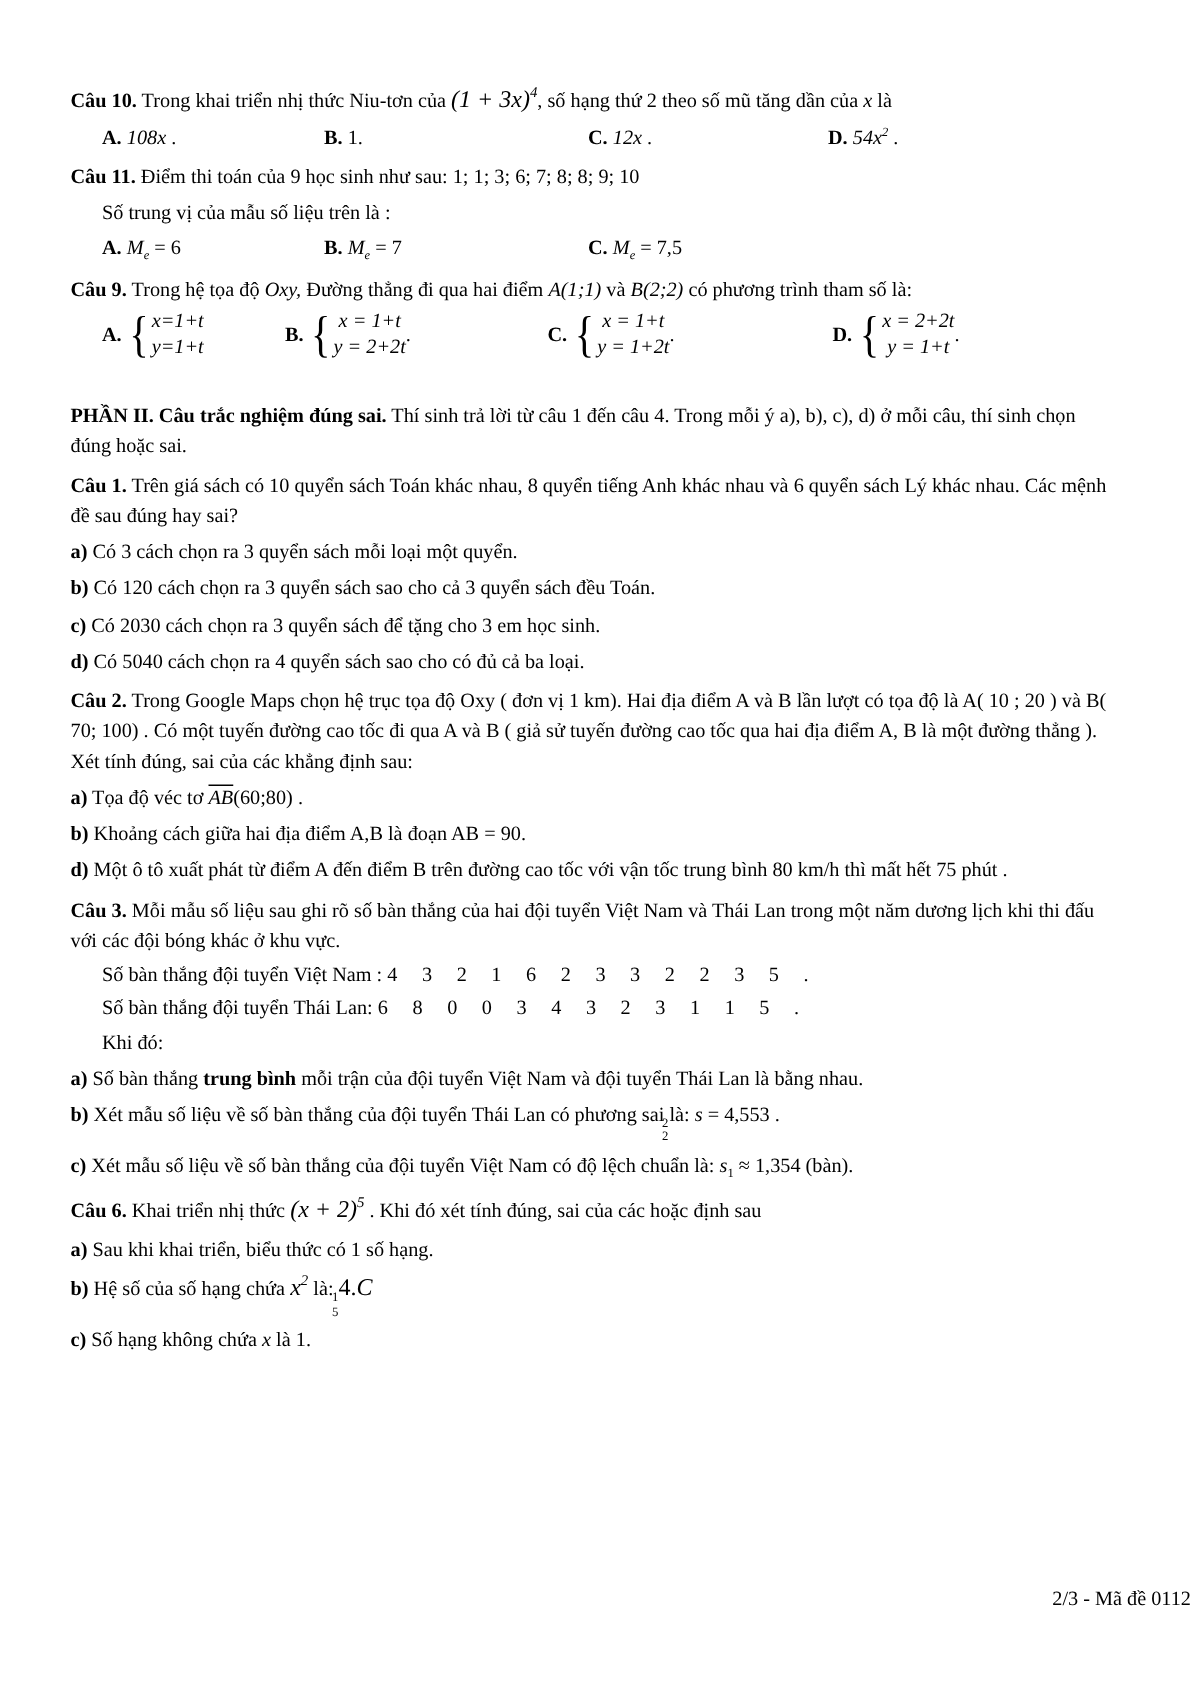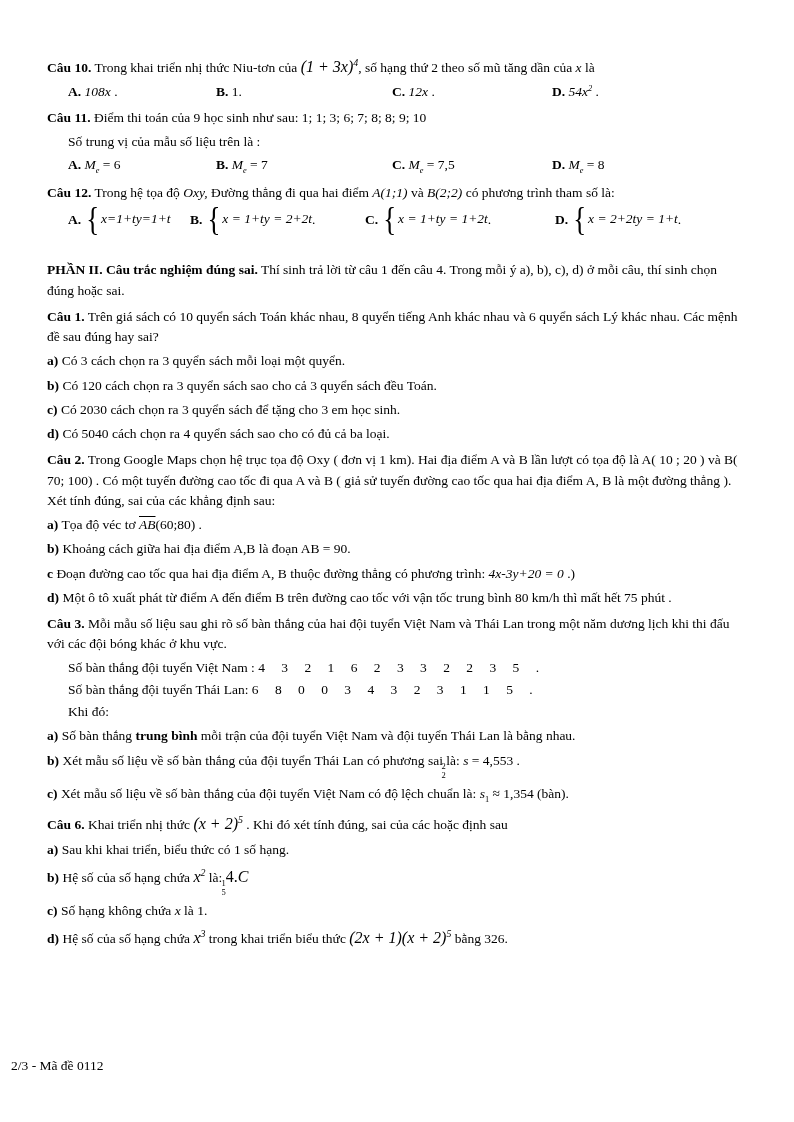--- a/index.html
+++ b/index.html
@@ -19,25 +19,25 @@
   .mbig { font-size: 16px; }
   sup, sub { font-size: 0.62em; }
   .ovl { text-decoration: overline; font-style: italic; }
   .wide { word-spacing: 13px; }
   .opts { display: flex; margin: 3px 0 6px 21px; }
   .opts .c1 { width: 148px; } .opts .c2 { width: 176px; } .opts .c3 { width: 160px; } .opts .c4 { flex: 1; }
   .optsq12 .c1 { width: 122px; } .optsq12 .c2 { width: 175px; } .optsq12 .c3 { width: 190px; }
   .optcell { display: flex; align-items: center; }
   .cases { display: inline-flex; align-items: center; margin-left: 5px; }
   .brace { font-size: 27px; line-height: 1; transform: scaleY(1.25); margin-right: 2px; font-weight: 400; }
-  .sys { display: inline-flex; line-height: 1.25; align-items: center; }
+  .sys { display: inline-flex; flex-direction: column; line-height: 1.25; align-items: center; }
   .sys > span { white-space: pre; }
   .stk { display: inline-flex; flex-direction: column; font-size: 8.5px; line-height: 1.1; vertical-align: -4px; font-style: normal; }
   .gap { height: 18px; }
-  .footer { position: absolute; left: 11px; right: 0; bottom: 46px; text-align: left; }
+  .footer { position: absolute; left: 11px; right: 0; bottom: 46px; text-align: right; }
 </style>
 </head>
 <body>
 
 <div class="page">
 
   <div class="para">
     <b>Câu 10.</b>
     <span>Trong khai triển nhị thức Niu-tơn của </span><span class="math mbig"><span>(1 + 3x)</span><sup>4</sup></span><span>, số hạng thứ 2 theo số mũ tăng dần của </span><span class="math">x</span><span> là</span>
   </div>
@@ -52,25 +52,24 @@
     <b>Câu 11.</b>
     <span>Điểm thi toán của 9 học sinh như sau: 1; 1; 3; 6; 7; 8; 8; 9; 10</span>
   </div>
   <div class="sub">
     <span>Số trung vị của mẫu số liệu trên là :</span>
   </div>
   <div class="opts">
     <span class="c1"><b>A.</b> <span class="math">M</span><sub class="math">e</sub><span> = 6</span></span>
     <span class="c2"><b>B.</b> <span class="math">M</span><sub class="math">e</sub><span> = 7</span></span>
     <span class="c3"><b>C.</b> <span class="math">M</span><sub class="math">e</sub><span> = 7,5</span></span>
-    <span class="c4"><b>D.</b> <span class="math">M</span><sub class="math">e</sub><span> = 8</span></span>
   </div>
 
   <div class="para">
-    <b>Câu 12.</b>
+    <b>Câu 9.</b>
     <span>Trong hệ tọa độ </span><span class="math">Oxy,</span><span> Đường thẳng đi qua hai điểm </span><span class="math">A(1;1)</span><span> và </span><span class="math">B(2;2)</span><span> có phương trình tham số là:</span>
   </div>
   <div class="opts optsq12">
     <span class="c1 optcell">
         <b>A.</b>
         <span class="cases">
           <span class="brace">{</span>
           <span class="sys">
             <span class="math">x=1+t</span>
             <span class="math">y=1+t</span>
@@ -125,21 +124,20 @@
   <div class="item"><b>a)</b><span> Có 3 cách chọn ra 3 quyển sách mỗi loại một quyển.</span></div>
   <div class="item"><b>b)</b><span> Có 120 cách chọn ra 3 quyển sách sao cho cả 3 quyển sách đều Toán.</span></div>
   <div class="item"><b>c)</b><span> Có 2030 cách chọn ra 3 quyển sách để tặng cho 3 em học sinh.</span></div>
   <div class="item"><b>d)</b><span> Có 5040 cách chọn ra 4 quyển sách sao cho có đủ cả ba loại.</span></div>
 
   <div class="qpara">
     <b>Câu 2.</b><span> Trong Google Maps chọn hệ trục tọa độ Oxy ( đơn vị 1 km). Hai địa điểm A và B lần lượt có tọa độ là A( 10 ; 20 ) và B( 70; 100) . Có một tuyến đường cao tốc đi qua A và B ( giả sử tuyến đường cao tốc qua hai địa điểm A, B là một đường thẳng ). Xét tính đúng, sai của các khẳng định sau:</span>
   </div>
   <div class="item"><b>a)</b><span> Tọa độ véc tơ </span><span class="ovl">AB</span><span>(60;80) .</span></div>
   <div class="item"><b>b)</b><span> Khoảng cách giữa hai địa điểm A,B là đoạn AB = 90.</span></div>
-  <div class="item"><b>c</b><span> Đoạn đường cao tốc qua hai địa điểm A, B thuộc đường thẳng có phương trình: </span><span class="math">4x-3y+20 = 0</span><span> .)</span></div>
   <div class="item"><b>d)</b><span> Một ô tô xuất phát từ điểm A đến điểm B trên đường cao tốc với vận tốc trung bình 80 km/h thì mất hết 75 phút .</span></div>
 
   <div class="qpara">
     <b>Câu 3.</b><span> Mỗi mẫu số liệu sau ghi rõ số bàn thắng của hai đội tuyển Việt Nam và Thái Lan trong một năm dương lịch khi thi đấu với các đội bóng khác ở khu vực.</span>
   </div>
   <div class="sub"><span>Số bàn thắng đội tuyển Việt Nam : </span><span class="wide">4 3 2 1 6 2 3 3 2 2 3 5 .</span></div>
   <div class="sub"><span>Số bàn thắng đội tuyển Thái Lan: </span><span class="wide">6 8 0 0 3 4 3 2 3 1 1 5 .</span></div>
   <div class="sub"><span>Khi đó:</span></div>
   <div class="item"><b>a)</b><span> Số bàn thắng </span><b>trung bình</b><span> mỗi trận của đội tuyển Việt Nam và đội tuyển Thái Lan là bằng nhau.</span></div>
   <div class="item"><b>b)</b><span> Xét mẫu số liệu về số bàn thắng của đội tuyển Thái Lan có phương sai là: </span><span class="math">s</span><span class="stk">
@@ -150,17 +148,16 @@
 
   <div class="qpara">
     <b>Câu 6.</b><span> Khai triển nhị thức </span><span class="math mbig"><span>(x + 2)</span><sup>5</sup></span><span> . Khi đó xét tính đúng, sai của các hoặc định sau</span>
   </div>
   <div class="item"><b>a)</b><span> Sau khi khai triển, biểu thức có 1 số hạng.</span></div>
   <div class="item"><b>b)</b><span> Hệ số của số hạng chứa </span><span class="math mbig"><span>x</span><sup>2</sup></span><span> là: </span><span class="mbig"><span>4.</span><span class="math">C</span><span class="stk">
           <span>1</span>
           <span>5</span>
         </span></span></div>
   <div class="item"><b>c)</b><span> Số hạng không chứa </span><span class="math">x</span><span> là 1.</span></div>
-  <div class="item"><b>d)</b><span> Hệ số của số hạng chứa </span><span class="math mbig"><span>x</span><sup>3</sup></span><span> trong khai triển biểu thức </span><span class="math mbig"><span>(2x + 1)(x + 2)</span><sup>5</sup></span><span> bằng 326.</span></div>
 
   <div class="footer">2/3 - Mã đề 0112</div>
 
 </div>
 
 </body></html>

